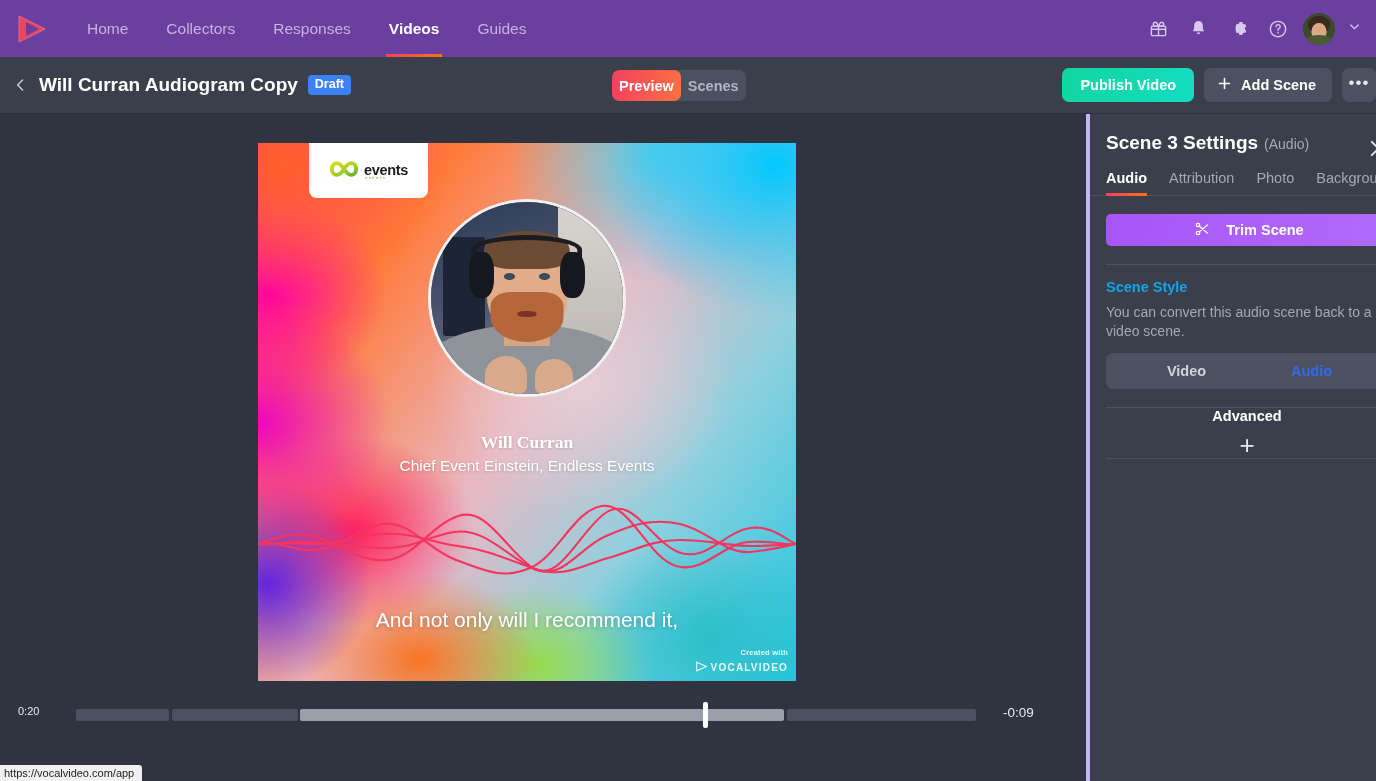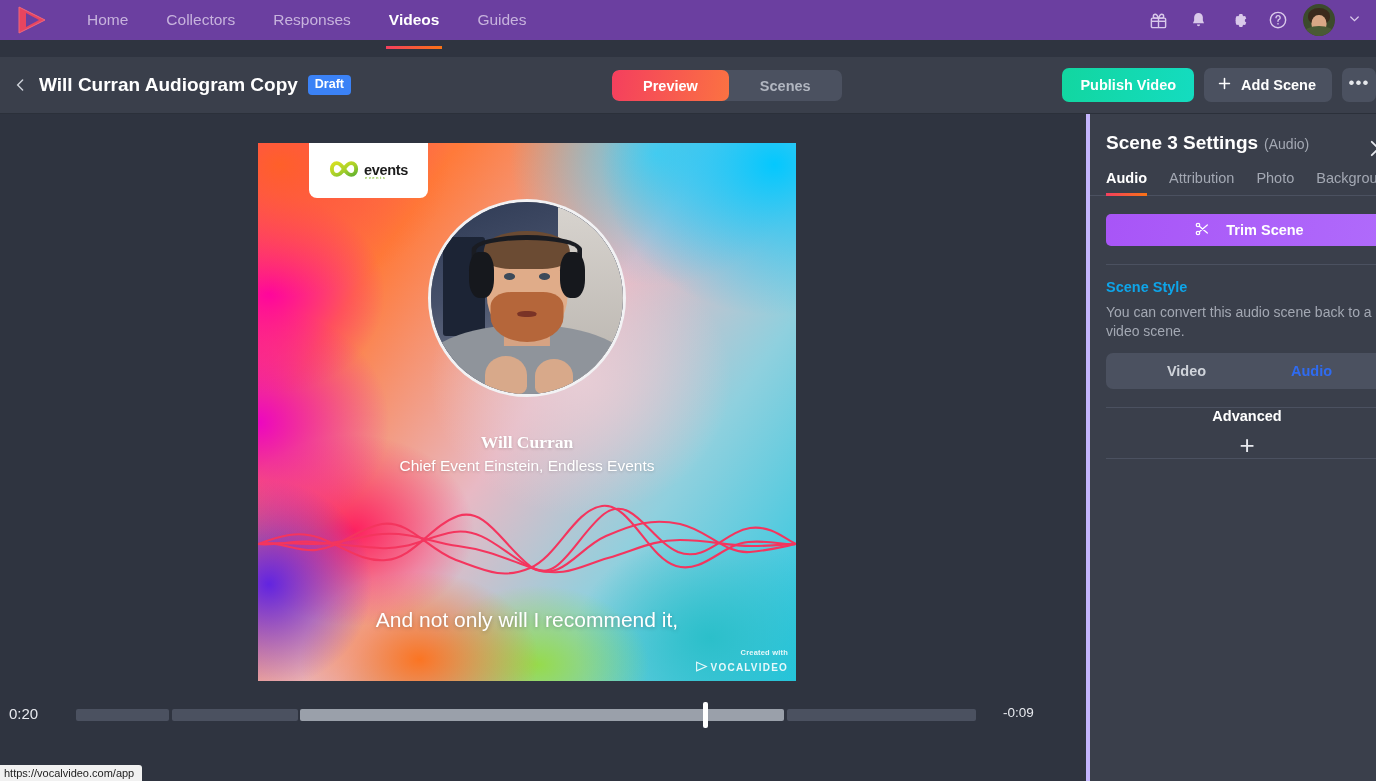--- a/index.html
+++ b/index.html
@@ -7,21 +7,21 @@
     width: 1376px; height: 781px;
     overflow: hidden;
     background: #2f3440;
     font-family: "Liberation Sans", sans-serif;
     -webkit-font-smoothing: antialiased;
   }
   .app { position: relative; width: 1376px; height: 781px; }
 
   
   .topnav {
-    position: absolute; left: 0; top: 0; width: 1376px; height: 40px;
+    position: absolute; left: 0; top: 0; width: 1376px; height: 57px;
     background: #6b3fa0;
     display: flex; align-items: center;
   }
   .brand-logo {
     width: 40px; height: 34px; margin-left: 12px; margin-right: 16px;
     display: flex; align-items: center; justify-content: center;
     position: relative;
   }
   .brand-logo svg { display: block; }
   .nav-items { display: flex; align-items: center; height: 57px; gap: 0px; }
@@ -77,21 +77,21 @@
   .draft-badge {
     margin-left: 10px; background: #3b82f6; color: #fff; font-size: 12.5px;
     font-weight: bold; border-radius: 4px; padding: 3px 7px 4px; line-height: 1;
   }
   .seg-toggle {
     position: absolute; left: 612px; top: 70px; height: 31px;
     background: #4b5160; border-radius: 7px; display: flex; overflow: hidden;
   }
   .seg-btn {
     display: flex; align-items: center; justify-content: center;
-    font-size: 14.5px; font-weight: bold; padding: 0 31px; cursor: pointer;
+    font-size: 14.5px; font-weight: bold; padding: 0 7px; cursor: pointer;
     color: #b1b6c0; height: 31px;
   }
   .seg-btn.on {
     background: linear-gradient(100deg, #f43f5e 0%, #fb7242 100%);
     color: #ffffff; border-radius: 7px;
   }
   .header-actions {
     margin-left: auto; display: flex; align-items: center; gap: 10px;
   }
   .btn-publish {
@@ -262,21 +262,21 @@
     justify-content: space-between; cursor: pointer; flex-direction: column;
   }
   .adv-label { color: #ffffff; font-size: 14.5px; font-weight: bold; }
   .adv-plus { color: #e7e9ee; font-size: 26px; line-height: 1; font-weight: 300; }
 
   
   .bottom {
     position: absolute; left: 0; top: 698px; width: 1058px; height: 83px;
     background: #2f3440;
   }
-  .time-left { position: absolute; left: 9px; top: 7px; color: #e7e9ee; font-size: 15px; }
+  .time-left { position: absolute; left: 18px; top: 7px; color: #e7e9ee; font-size: 11px; }
   .time-right { position: absolute; left: 1003px; top: 7px; color: #e7e9ee; font-size: 13.5px; }
   .track { position: absolute; left: 76px; top: 709px; width: 900px; height: 12px; cursor: pointer; }
   .seg-clip {
     position: absolute; top: 0; height: 12px; border-radius: 2px; background: #4b5160;
   }
   .seg-clip.cur { background: #9aa0aa; }
   .playhead {
     position: absolute; left: 703px; top: 702px; width: 5px; height: 26px;
     background: #ffffff; border-radius: 2px;
   }

